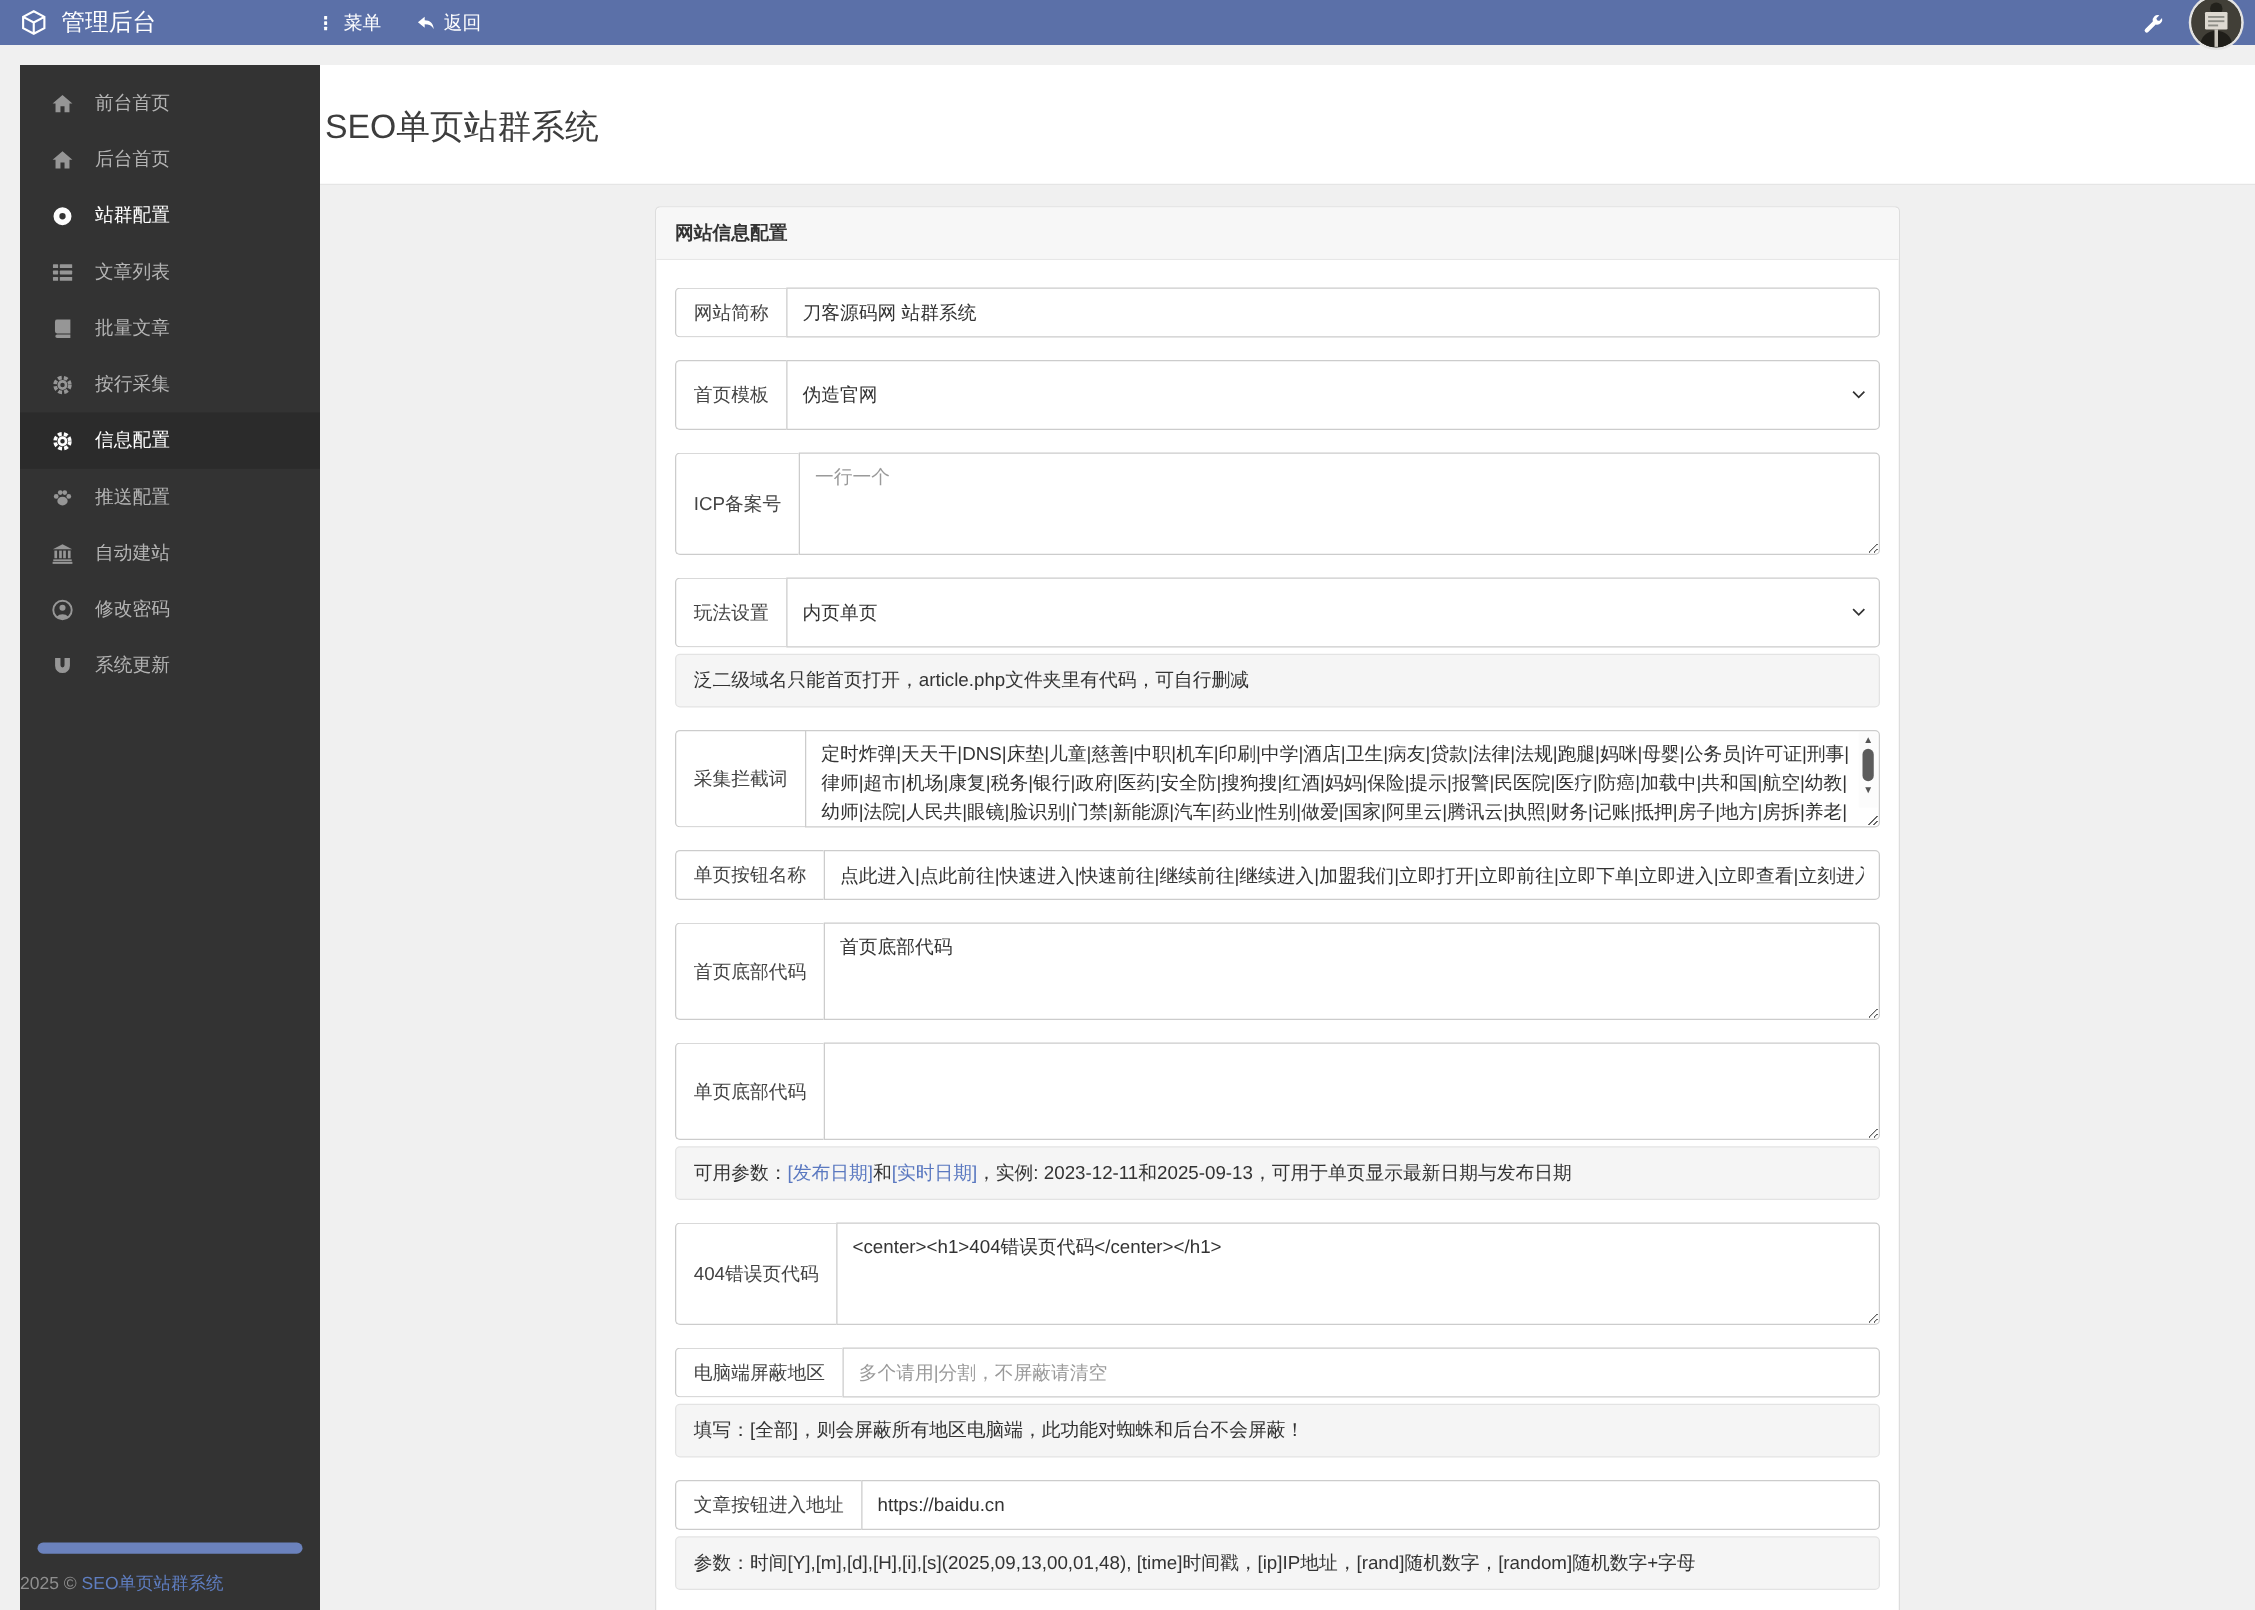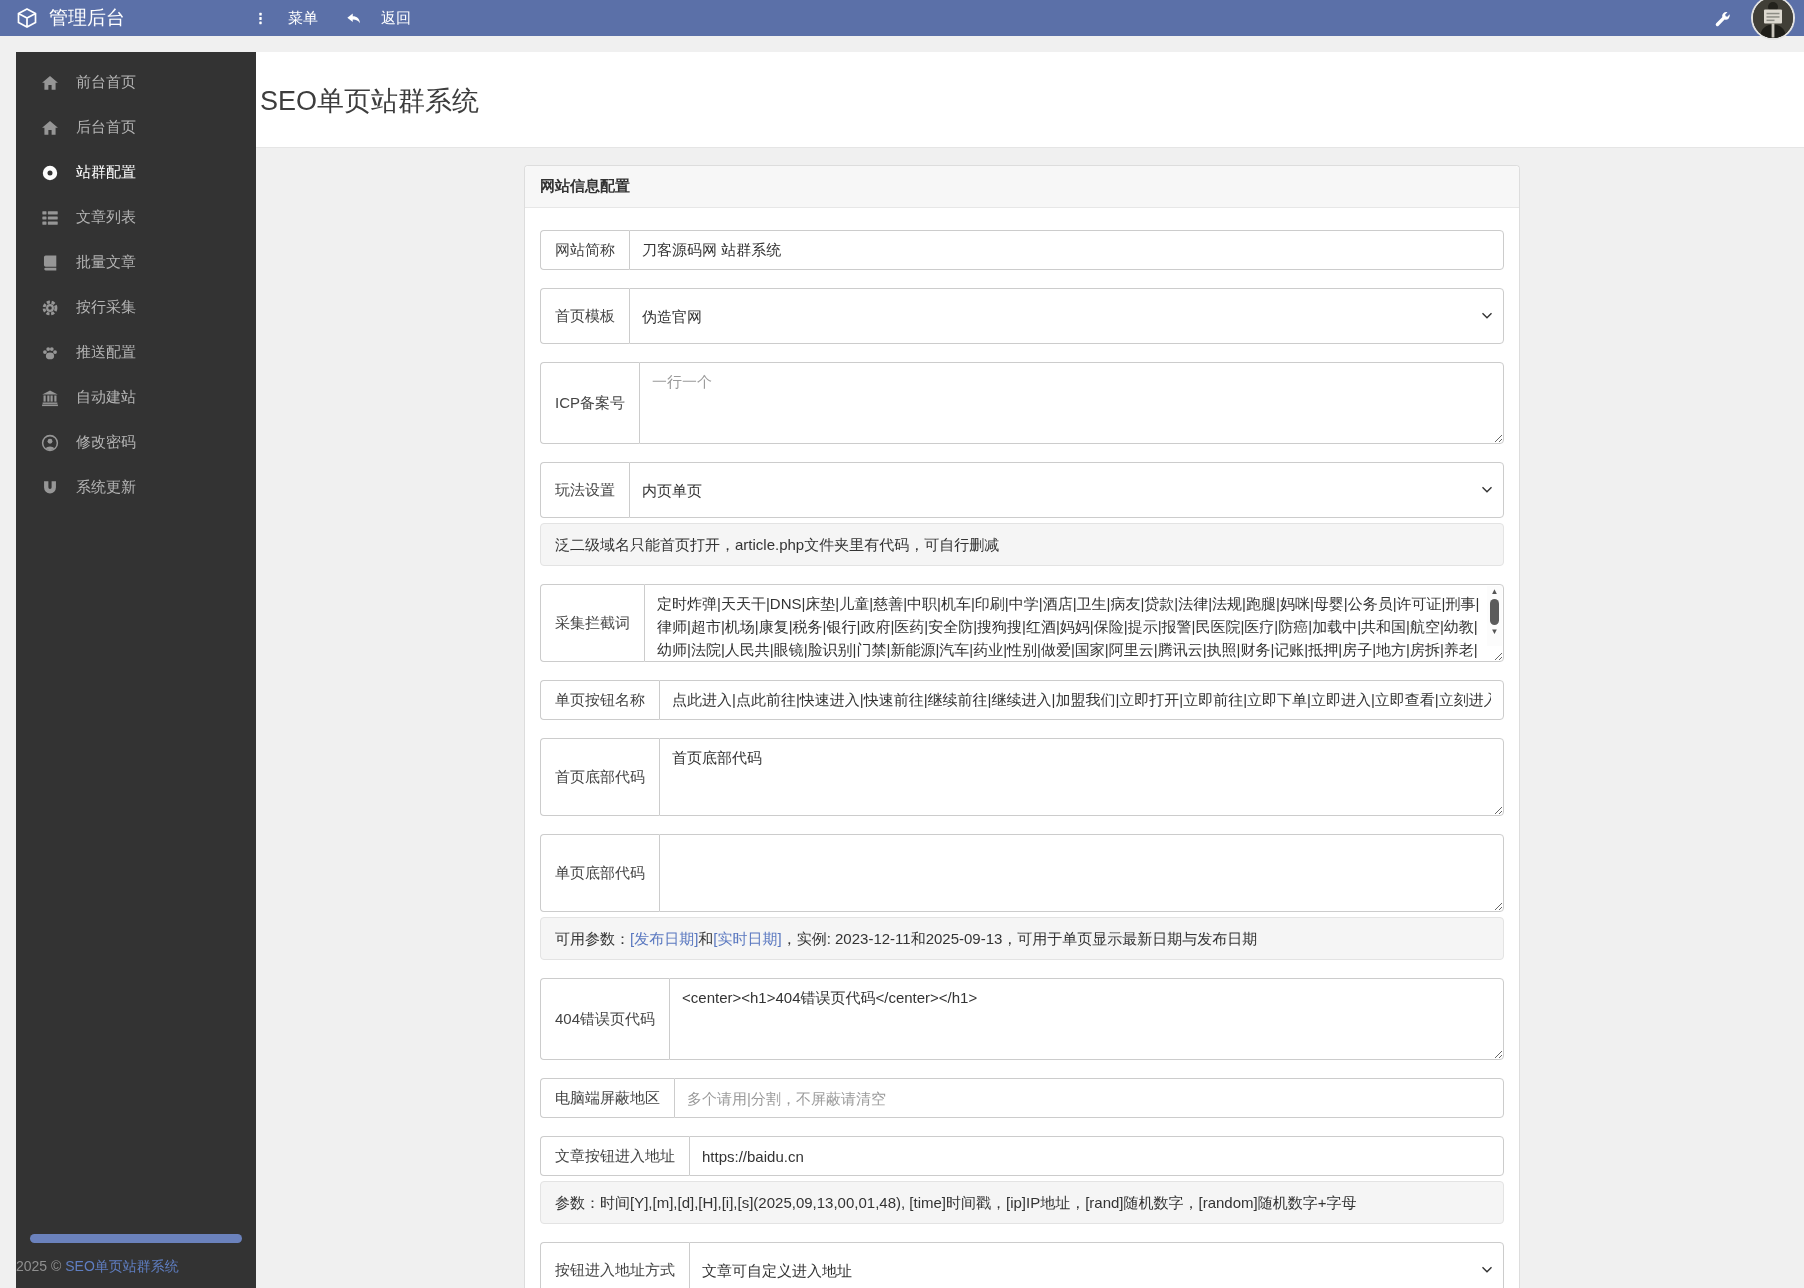--- a/index.html
+++ b/index.html
@@ -6,21 +6,21 @@
   html,body { width:1804px; height:1288px; overflow:hidden; }
   body { background:#f0f0f0; font-family:"Liberation Sans", sans-serif; }
 
   .ico { display:inline-block; fill:currentColor; }
 
   
   .topbar { position:fixed; top:0; left:0; width:1804px; height:36px; background:#5b70a8; display:flex; align-items:center; z-index:20; }
   .brand { width:240px; flex:none; display:flex; align-items:center; gap:11px; padding-left:16px; color:#fff; font-size:19px; cursor:pointer; }
   .brand svg { width:22px; height:22px; }
   .topnav { display:flex; align-items:center; gap:28px; padding-left:13px; }
-  .nav-item { display:flex; align-items:center; gap:20px; color:#fff; font-size:15px; cursor:pointer; }
+  .nav-item { display:flex; align-items:center; gap:7px; color:#fff; font-size:15px; cursor:pointer; }
   .nav-item svg { width:15px; height:15px; }
   .top-right { margin-left:auto; display:flex; align-items:center; gap:20px; padding-right:9px; }
   .wrench-btn { color:#fff; cursor:pointer; display:flex; }
   .wrench-btn svg { width:17px; height:17px; }
   .avatar { width:44px; height:44px; border-radius:50%; border:2px solid rgba(255,255,255,.85); overflow:hidden; background:#45443c; cursor:pointer; flex:none; }
   .avatar svg { width:100%; height:100%; display:block; }
 
   
   .sidebar { position:fixed; top:52px; left:16px; bottom:0; width:240px; background:#333; z-index:10; }
   .menu { padding-top:8px; }
@@ -211,20 +211,26 @@
           <use href="#i-book"></use>
         </svg>
       <span>批量文章</span>
     </div>
     <div class="item">
       <svg class="ico">
           <use href="#i-gear"></use>
         </svg>
       <span>按行采集</span>
     </div>
+    <div class="item active">
+      <svg class="ico">
+          <use href="#i-gear"></use>
+        </svg>
+      <span>信息配置</span>
+    </div>
     <div class="item">
       <svg class="ico">
           <use href="#i-paw"></use>
         </svg>
       <span>推送配置</span>
     </div>
     <div class="item">
       <svg class="ico">
           <use href="#i-bank"></use>
         </svg>
@@ -351,20 +357,21 @@
             <span class="addon">404错误页代码</span>
             <textarea class="field h82" style="">&lt;center&gt;&lt;h1&gt;404错误页代码&lt;/center&gt;&lt;/h1&gt;</textarea>
           </div>
         </div>
 
         <div class="group">
           <div class="igroup">
             <span class="addon">电脑端屏蔽地区</span>
             <input class="field" type="text" placeholder="多个请用|分割，不屏蔽请清空" style="">
           </div>
+          <div class="hint">填写：[全部]，则会屏蔽所有地区电脑端，此功能对蜘蛛和后台不会屏蔽！</div>
         </div>
 
         <div class="group">
           <div class="igroup">
             <span class="addon">文章按钮进入地址</span>
             <input class="field" type="text" value="https://baidu.cn" style="">
           </div>
           <div class="hint">参数：时间[Y],[m],[d],[H],[i],[s](2025,09,13,00,01,48), [time]时间戳，[ip]IP地址，[rand]随机数字，[random]随机数字+字母</div>
         </div>
 

